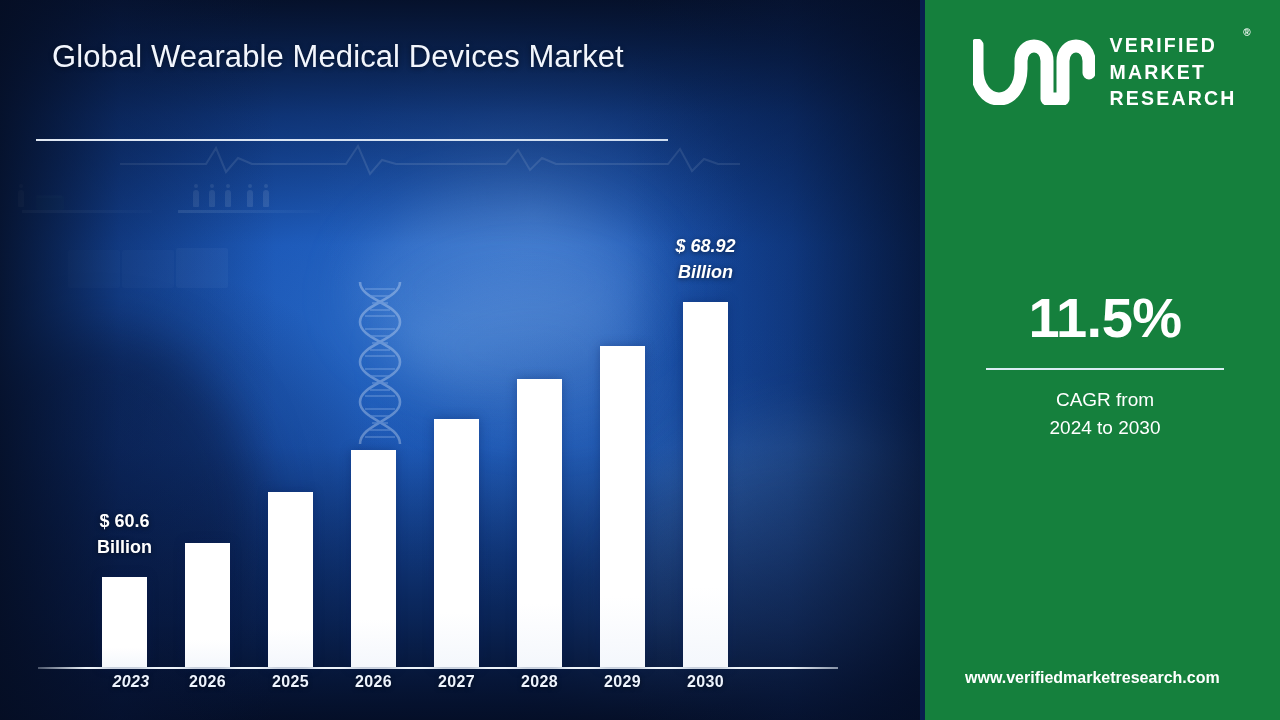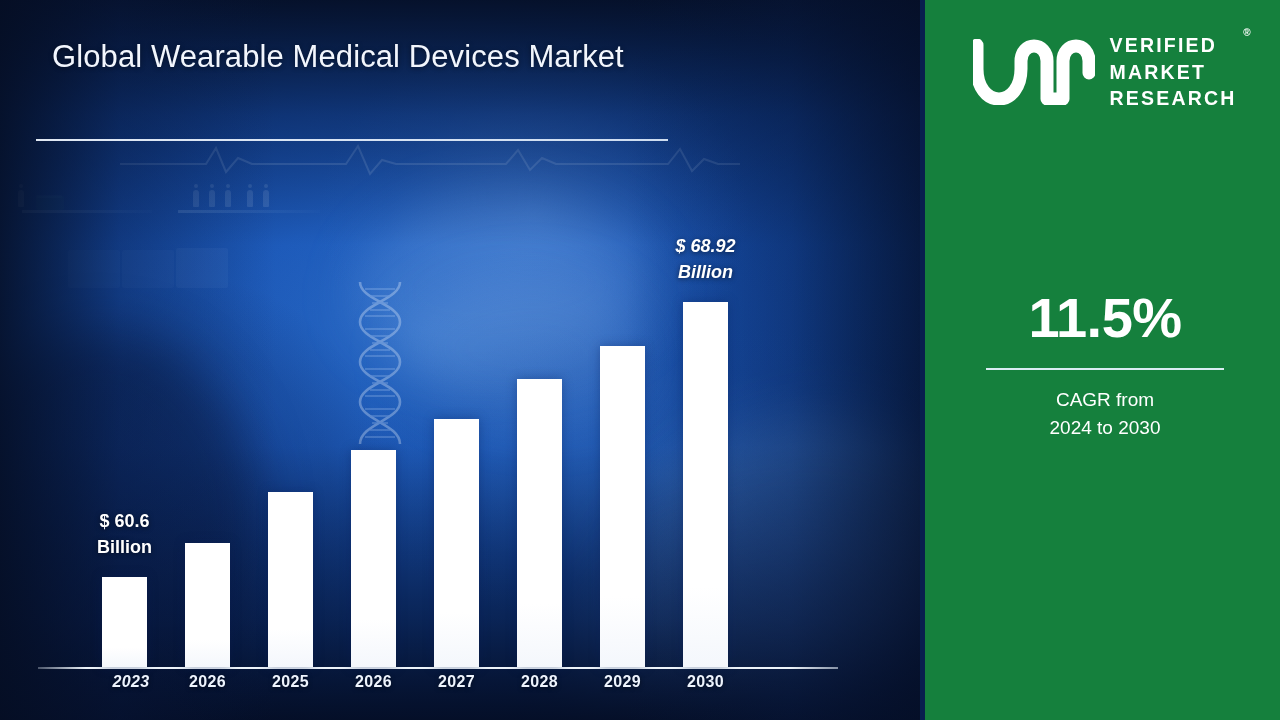--- a/index.html
+++ b/index.html
@@ -286,15 +286,16 @@
     <div id="cagr-block">
       <div id="cagr-value">11.5%</div>
       <div id="cagr-rule"></div>
       <div id="cagr-caption">
         <div>CAGR from</div>
         <div>2024 to 2030</div>
       </div>
     </div>
 
     <div id="source-block">
+      <div class="source-line">www.verifiedmarketresearch.com</div>
     </div>
   </div>
 </div>
 
 </body></html>

